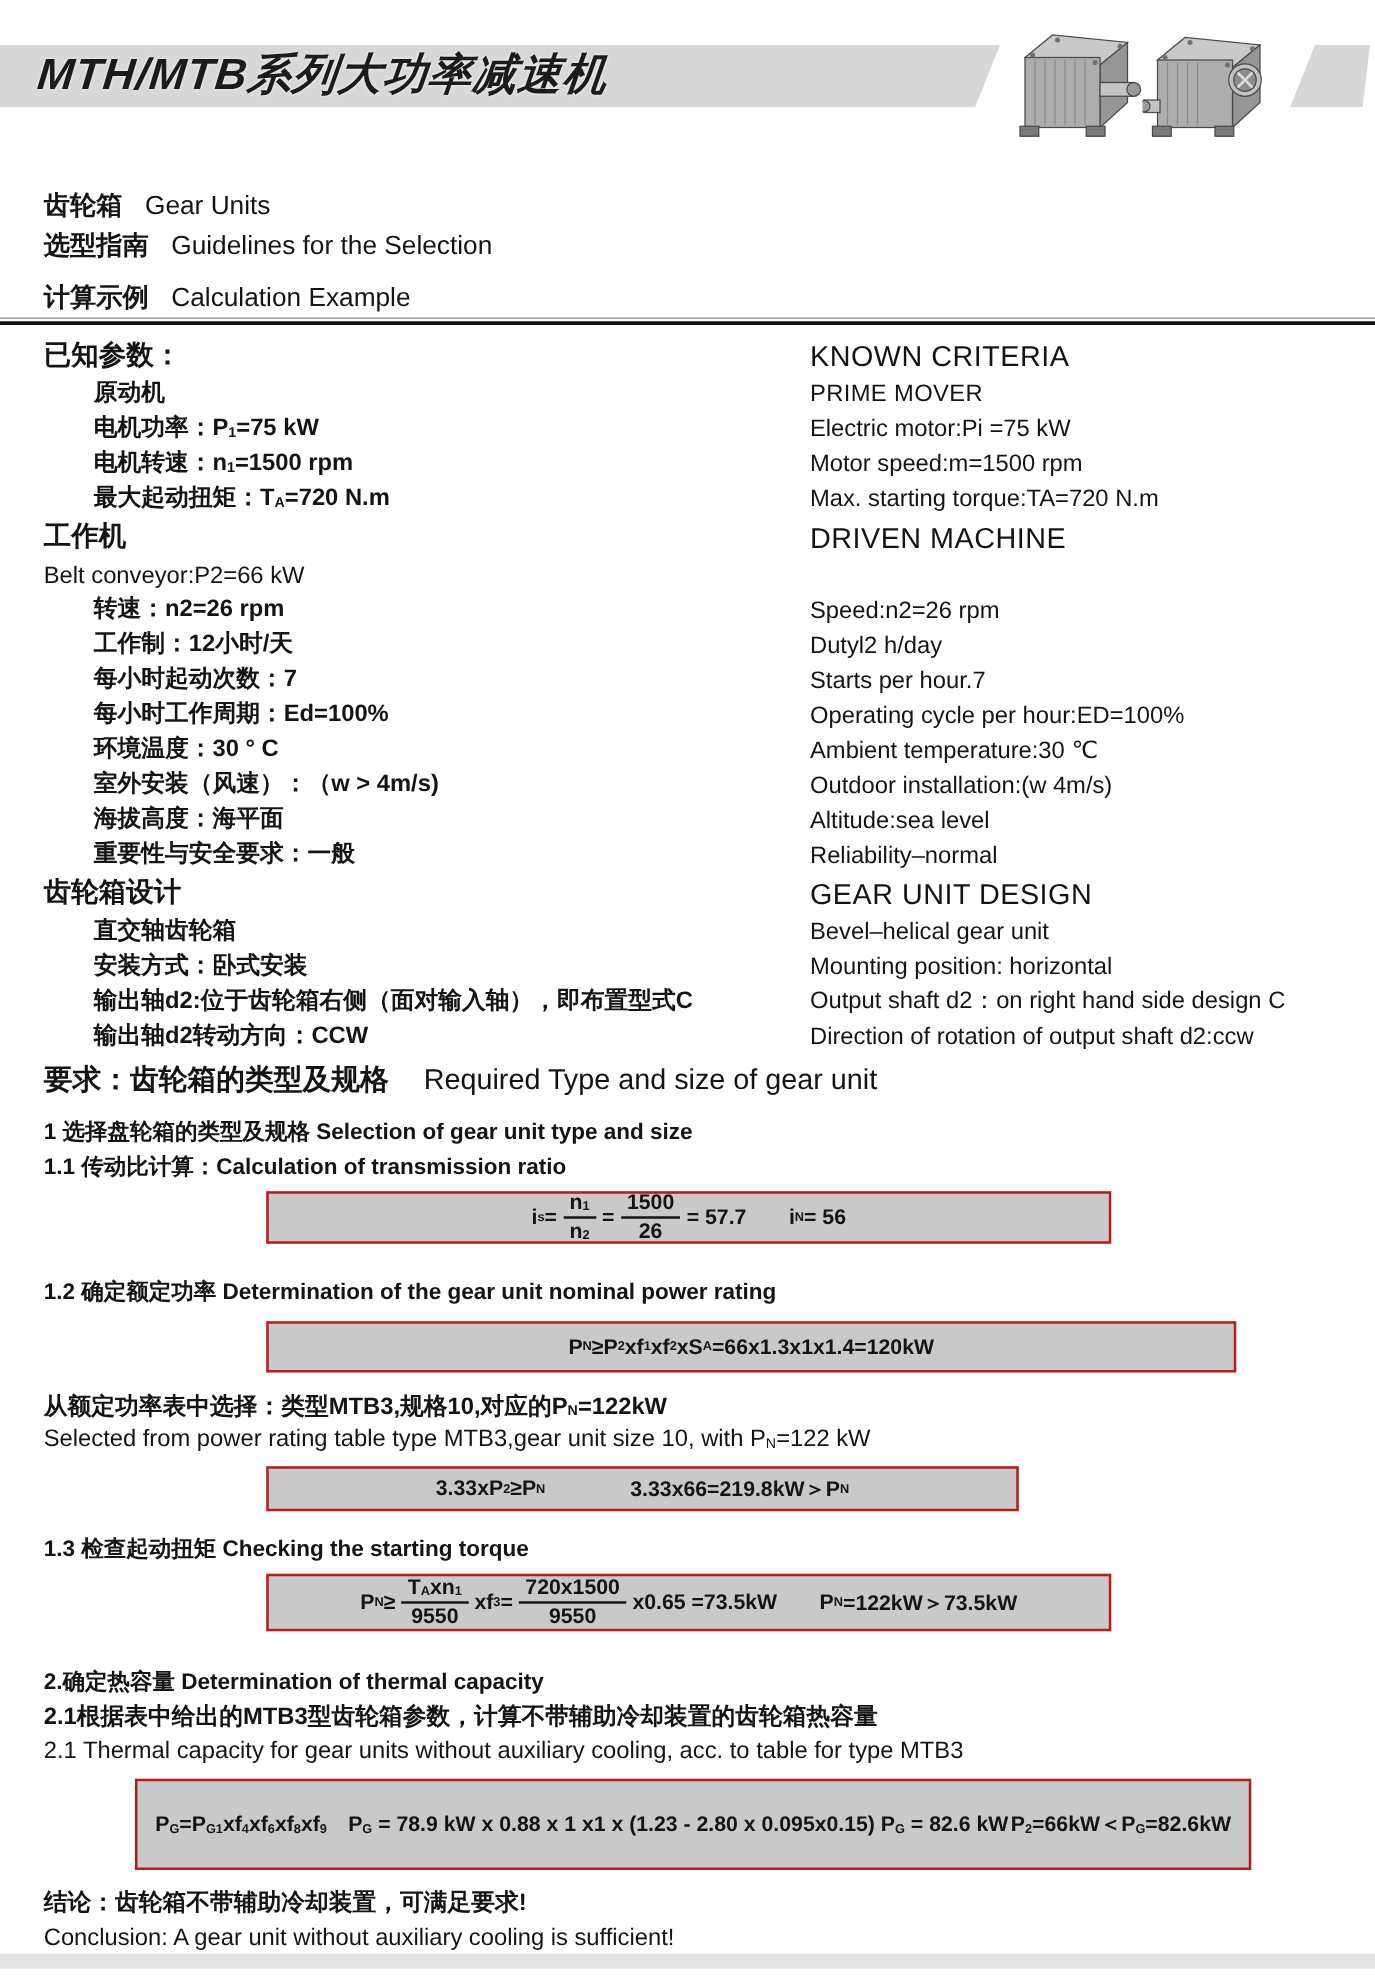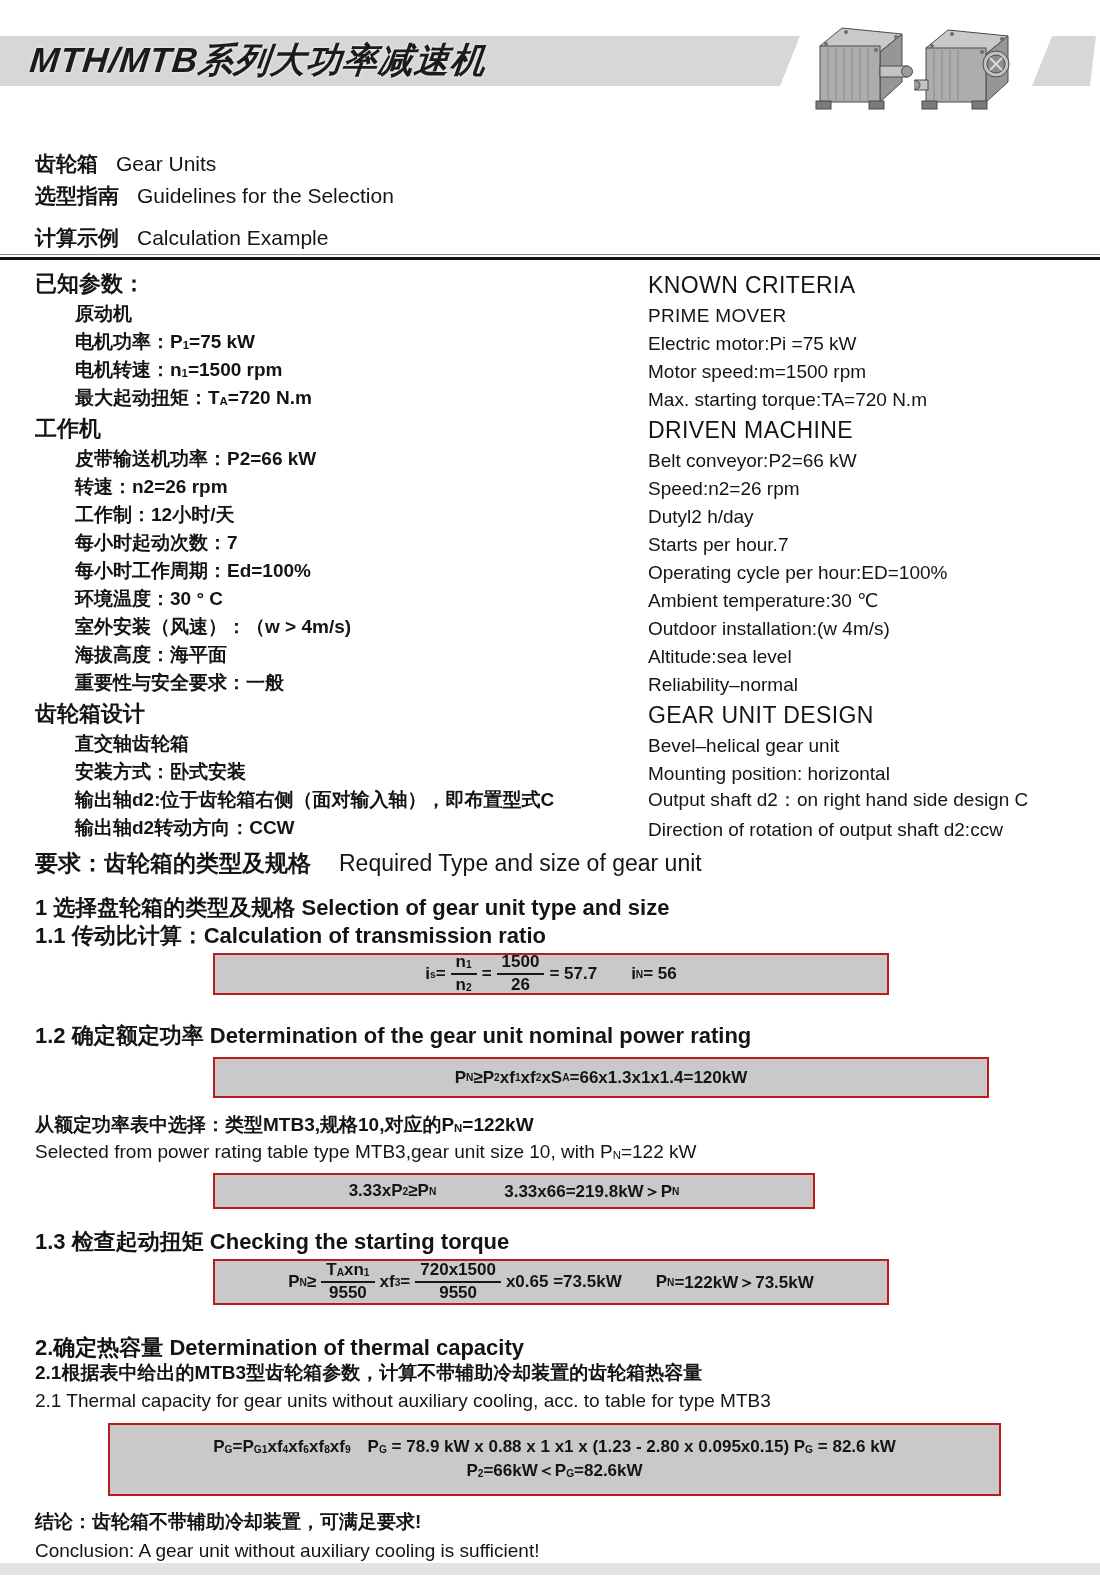--- a/index.html
+++ b/index.html
@@ -31,26 +31,26 @@
   .lcell.h1{font-size:22px;font-weight:bold}
   .lcell.h2,.lcell.item{font-size:19px;font-weight:bold;padding-left:40px}
   .rcell.h1{font-size:23px;letter-spacing:.4px}
   .rcell.h2{font-size:19px;letter-spacing:.3px}
   .rcell.item{font-size:19px}
   sub{font-size:.6em;vertical-align:-.12em;letter-spacing:0}
   
   .abs{position:absolute;white-space:nowrap}
   .sec-zh{font-size:23px;font-weight:bold;margin-right:28px}
   .sec-en{font-size:23px}
-  .sline{font-size:22px;font-weight:bold}
+  .sline{font-size:18px;font-weight:bold}
   .pline-b{font-size:19px;font-weight:bold}
   .pline{font-size:19px}
   .fbox{position:absolute;background:#c9c9c9;border:2px solid #b91c1c;display:flex;
         align-items:center;justify-content:center;font-size:17px;font-weight:bold;white-space:nowrap}
-  .fbox.two{flex-direction:column;gap:2px}
+  .fbox.two{flex-direction:row;gap:2px}
   .frac{display:inline-block;vertical-align:middle;text-align:center;margin:12px 5px;line-height:1.1}
   .frac .num{display:block;border-bottom:2px solid #161616;padding:0 5px 1px}
   .frac .den{display:block;padding:1px 5px 0}
   .footer-strip{position:absolute;left:0;top:1563px;width:1100px;height:12px;background:#e3e3e3}
 </style>
 </head>
 <body>
 
 <div class="page">
 
@@ -131,21 +131,20 @@
       </div>
     <div class="crow rh">
         <div class="lcell item">最大起动扭矩：T<sub>A</sub>=720 N.m</div>
         <div class="rcell item">Max. starting torque:TA=720 N.m</div>
       </div>
     <div class="crow rh1">
         <div class="lcell h1">工作机</div>
         <div class="rcell h1">DRIVEN MACHINE</div>
       </div>
     <div class="crow rh">
-        <div class="lcell item">皮带输送机功率：P2=66 kW</div>
         <div class="rcell item">Belt conveyor:P2=66 kW</div>
       </div>
     <div class="crow rh">
         <div class="lcell item">转速：n2=26 rpm</div>
         <div class="rcell item">Speed:n2=26 rpm</div>
       </div>
     <div class="crow rh">
         <div class="lcell item">工作制：12小时/天</div>
         <div class="rcell item">Dutyl2 h/day</div>
       </div>

